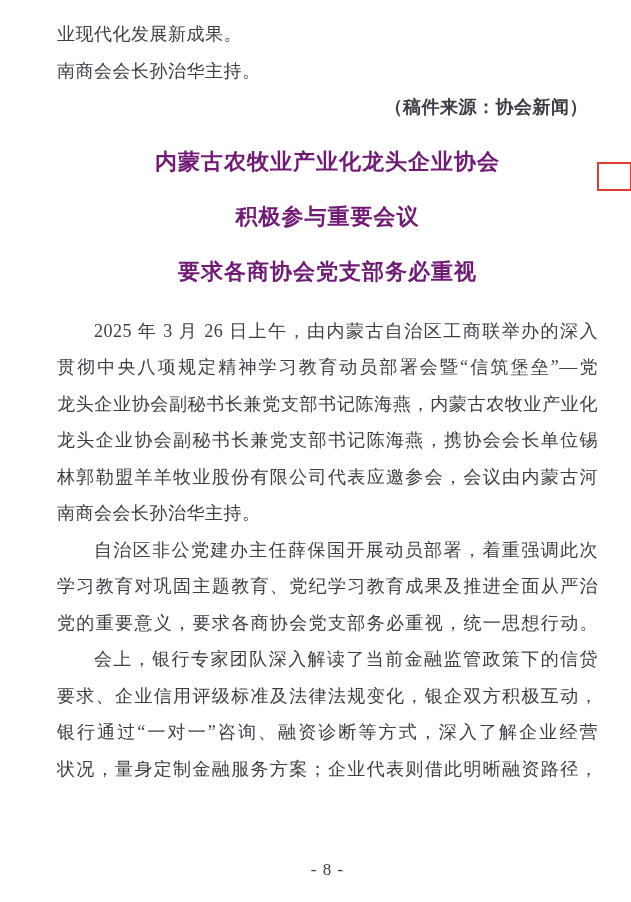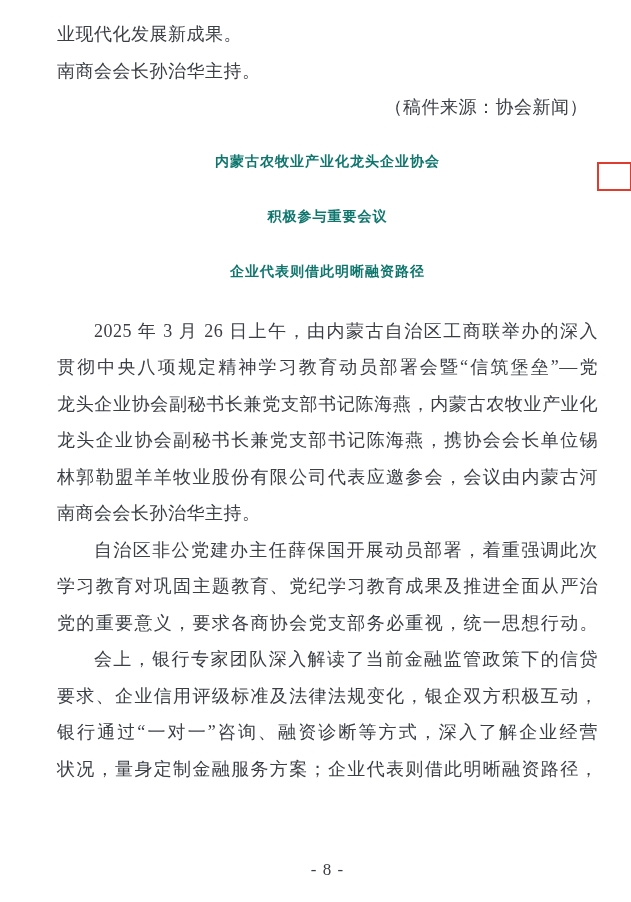--- a/index.html
+++ b/index.html
@@ -25,31 +25,31 @@
     white-space:nowrap;
     letter-spacing:0.5px;
   }
   .just{
     white-space:normal;
     text-align:justify;
     text-align-last:justify;
     text-justify:inter-character;
   }
   .indent{text-indent:2.05em;}
-  .right{text-align:center;padding-right:10px;white-space:normal;text-align-last:right;}
+  .right{text-align:center;padding-right:10px;white-space:normal;text-align-last:right;font-weight:bold;}
   .title-block{margin-top:8px;}
   .title-line{
     height:55px;
     line-height:55px;
     text-align:center;
     font-family:"Liberation Sans","DejaVu Sans",sans-serif;
     font-weight:bold;
-    font-size:14px;
+    font-size:22px;
     letter-spacing:1px;
-    color:#0f766e;
+    color:#701a75;
   }
   .body2{margin-top:14px;}
   .footer{
     position:absolute;
     left:0;top:860px;width:100%;
     text-align:center;
     font-size:17px;
     letter-spacing:1px;
     color:#3a3e45;
   }
@@ -70,21 +70,21 @@
 
     <div class="ln">业现代化发展新成果。</div>
 
     <div class="ln">南商会会长孙治华主持。</div>
 
     <div class="ln right">（稿件来源：协会新闻）</div>
 
     <div class="title-block">
       <div class="title-line">内蒙古农牧业产业化龙头企业协会</div>
       <div class="title-line">积极参与重要会议</div>
-      <div class="title-line">企业代表则借此明晰融资路径</div>
+      <div class="title-line">要求各商协会党支部务必重视</div>
     </div>
 
     <div class="body2">
       <div class="ln just indent">2025 年 3 月 26 日上午，由内蒙古自治区工商联举办的深入</div>
       <div class="ln just">贯彻中央八项规定精神学习教育动员部署会暨“信筑堡垒”—党</div>
       <div class="ln just">龙头企业协会副秘书长兼党支部书记陈海燕，内蒙古农牧业产业化</div>
       <div class="ln just">龙头企业协会副秘书长兼党支部书记陈海燕，携协会会长单位锡</div>
       <div class="ln just">林郭勒盟羊羊牧业股份有限公司代表应邀参会，会议由内蒙古河</div>
       <div class="ln">南商会会长孙治华主持。</div>
 

